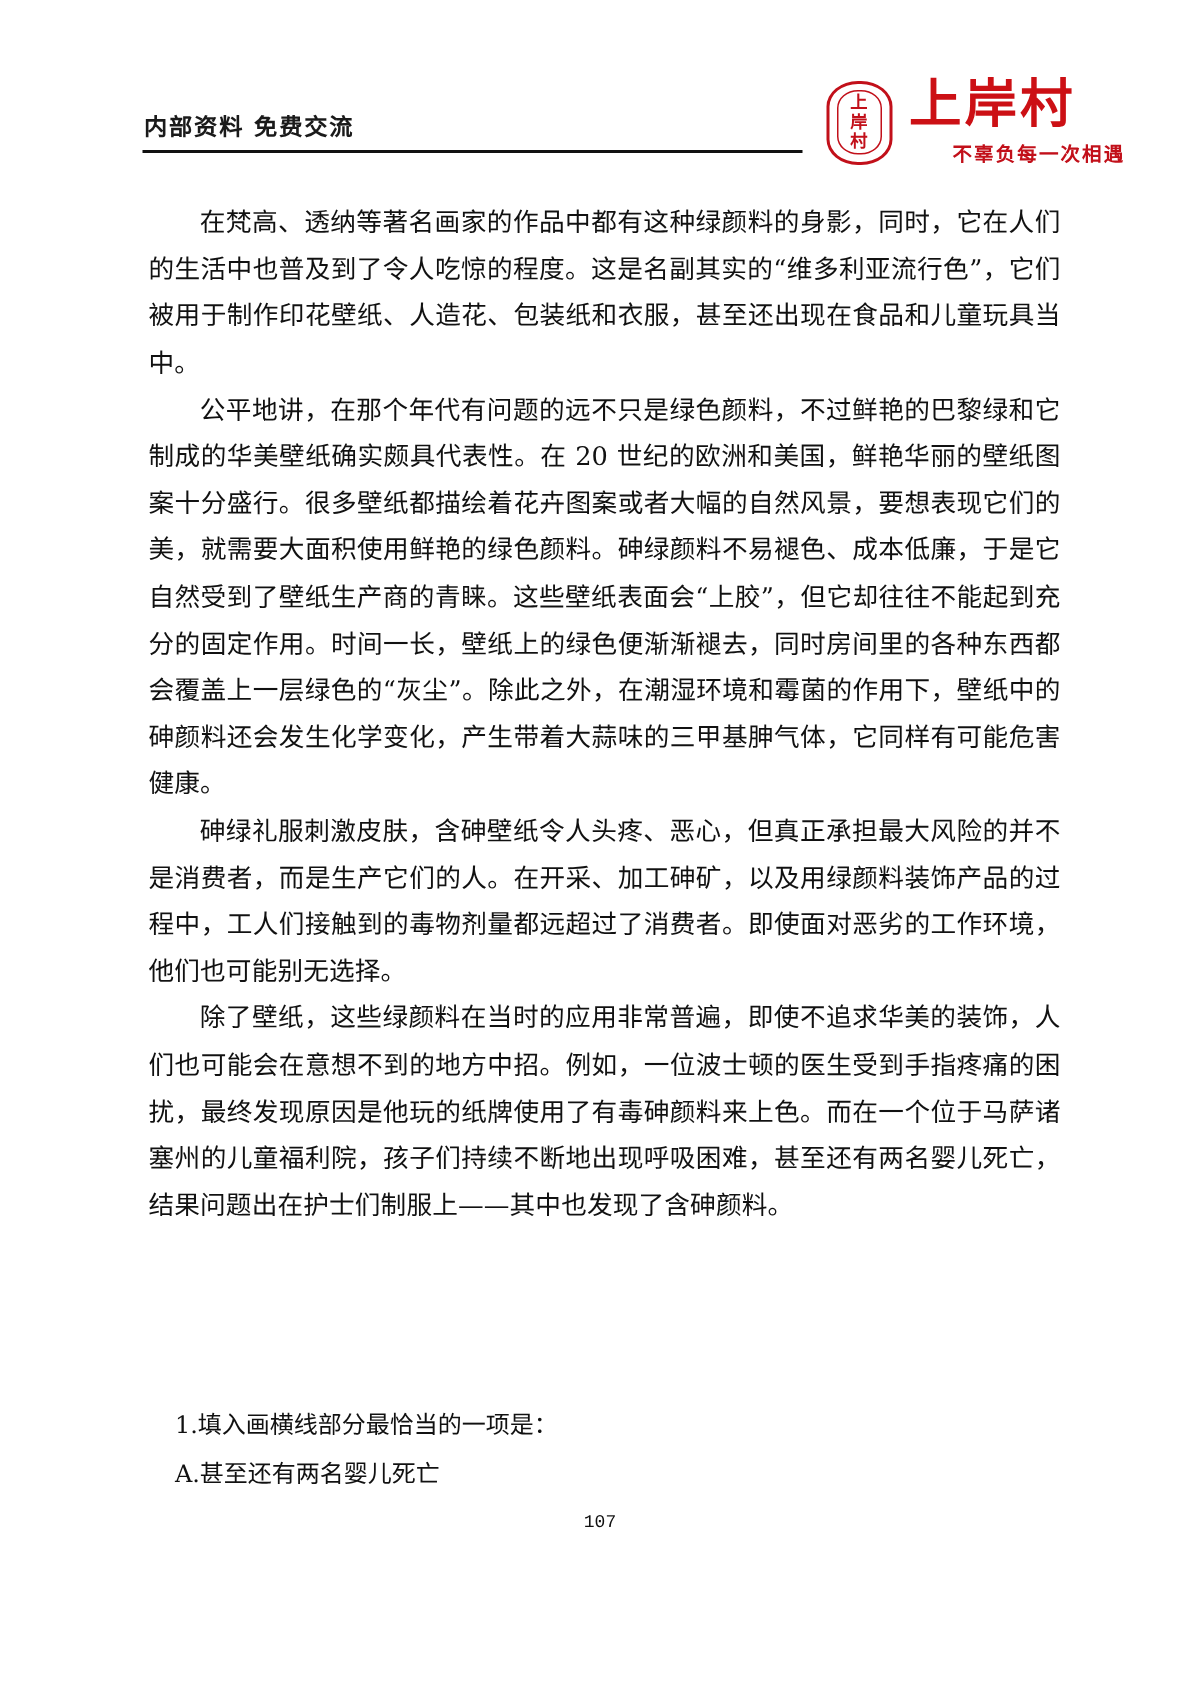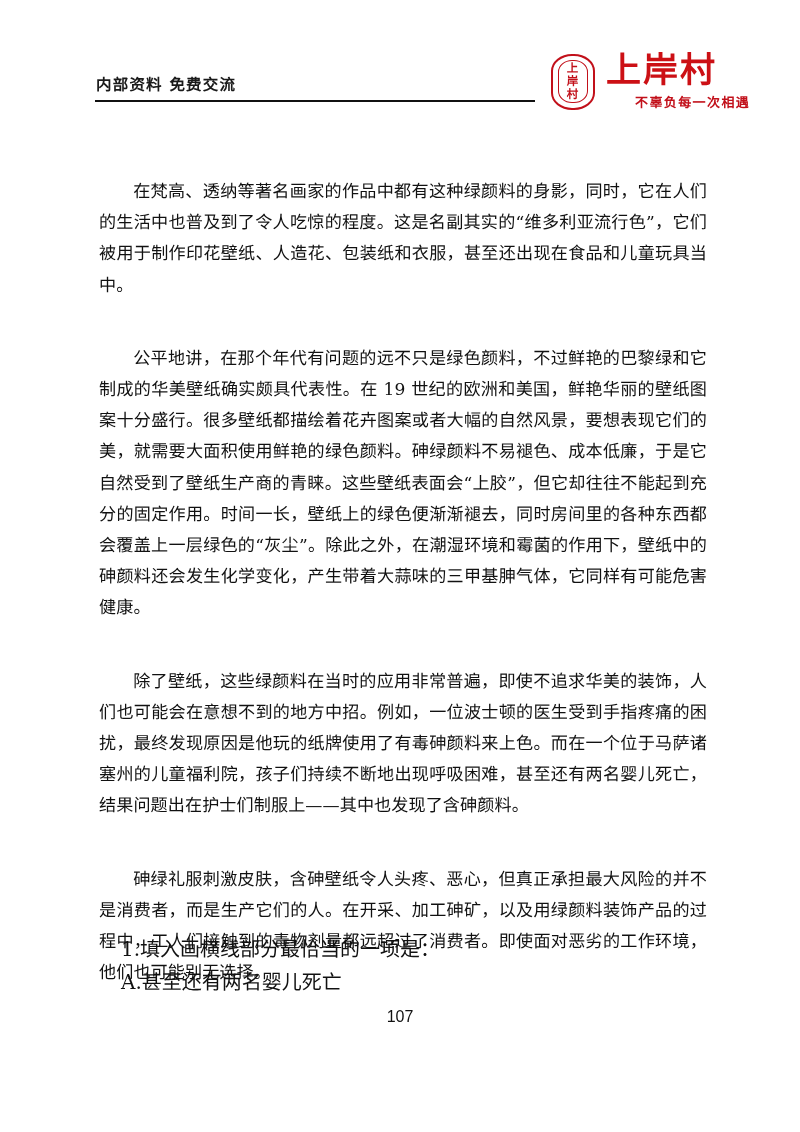--- a/index.html
+++ b/index.html
@@ -128,53 +128,52 @@
     line-height: 31.2px;
     color: #111111;
     text-align: justify;
     text-align-last: left;
     text-justify: inter-ideograph;
     font-family: "DejaVu Serif", "Liberation Serif", serif;
     letter-spacing: 0.1px;
   }
   p.indent {
     text-indent: 2em;
-    margin-top: 42px;
   }
   .u {
     border-bottom: 1.4px solid #111111;
     padding-bottom: 1px;
   }
 
   
   .question-block {
     position: absolute;
     left: 99px;
     top: 933px;
     width: 608px;
   }
   .question-block p {
     margin: 0;
-    font-size: 20px;
+    font-size: 16px;
     line-height: 33px;
     color: #111111;
     font-family: "DejaVu Serif", "Liberation Serif", serif;
   }
   .q-stem { text-indent: 1.1em; }
   .q-option { text-indent: 1.1em; }
 
   
   .page-number {
     position: absolute;
     left: 0;
     top: 1008px;
     width: 800px;
     text-align: center;
-    font-family: Liberation Sans, sans-serif;
-    font-size: 16px;
+    font-family: Liberation Mono, monospace;
+    font-size: 12px;
     color: #111111;
   }
 </style>
 </head>
 <body>
 
 <div class="page">
 
   <div class="header">
     <div class="header-title">内部资料  免费交流</div>
@@ -188,23 +187,23 @@
         <span>岸</span>
         <span>村</span>
       </div>
     </div>
     <div class="logo-wordmark">上岸村</div>
     <div class="logo-tagline">不辜负每一次相遇</div>
   </div>
 
   <div class="body-col">
     <p class="para indent">在梵高、透纳等著名画家的作品中都有这种绿颜料的身影，同时，它在人们的生活中也普及到了令人吃惊的程度。这是名副其实的“维多利亚流行色”，它们被用于制作印花壁纸、人造花、包装纸和衣服，甚至还出现在食品和儿童玩具当中。</p>
-    <p class="para indent">公平地讲，在那个年代有问题的远不只是绿色颜料，不过鲜艳的巴黎绿和它制成的华美壁纸确实颇具代表性。在 19 世纪的欧洲和美国，鲜艳华丽的壁纸图案十分盛行。很多壁纸都描绘着花卉图案或者大幅的自然风景，要想表现它们的美，就需要大面积使用鲜艳的绿色颜料。砷绿颜料不易褪色、成本低廉，于是它自然受到了壁纸生产商的青睐。这些壁纸表面会“上胶”，但它却往往不能起到充分的固定作用。时间一长，壁纸上的绿色便渐渐褪去，同时房间里的各种东西都会覆盖上一层绿色的“灰尘”。除此之外，在潮湿环境和霉菌的作用下，壁纸中的砷颜料还会发生化学变化，产生带着大蒜味的三甲基胂气体，它同样有可能危害健康。</p>
+    <p class="para indent">公平地讲，在那个年代有问题的远不只是绿色颜料，不过鲜艳的巴黎绿和它制成的华美壁纸确实颇具代表性。在 20 世纪的欧洲和美国，鲜艳华丽的壁纸图案十分盛行。很多壁纸都描绘着花卉图案或者大幅的自然风景，要想表现它们的美，就需要大面积使用鲜艳的绿色颜料。砷绿颜料不易褪色、成本低廉，于是它自然受到了壁纸生产商的青睐。这些壁纸表面会“上胶”，但它却往往不能起到充分的固定作用。时间一长，壁纸上的绿色便渐渐褪去，同时房间里的各种东西都会覆盖上一层绿色的“灰尘”。除此之外，在潮湿环境和霉菌的作用下，壁纸中的砷颜料还会发生化学变化，产生带着大蒜味的三甲基胂气体，它同样有可能危害健康。</p>
+    <p class="para indent">砷绿礼服刺激皮肤，含砷壁纸令人头疼、恶心，但真正承担最大风险的并不是消费者，而是生产它们的人。在开采、加工砷矿，以及用绿颜料装饰产品的过程中，工人们接触到的毒物剂量都远超过了消费者。即使面对恶劣的工作环境，他们也可能别无选择。</p>
     <p class="para indent">除了壁纸，这些绿颜料在当时的应用非常普遍，即使不追求华美的装饰，人们也可能会在意想不到的地方中招。例如，一位波士顿的医生受到手指疼痛的困扰，最终发现原因是他玩的纸牌使用了有毒砷颜料来上色。而在一个位于马萨诸塞州的儿童福利院，孩子们持续不断地出现呼吸困难，甚至还有两名婴儿死亡，结果问题出在护士们制服上——其中也发现了含砷颜料。</p>
-    <p class="para indent">砷绿礼服刺激皮肤，含砷壁纸令人头疼、恶心，但真正承担最大风险的并不是消费者，而是生产它们的人。在开采、加工砷矿，以及用绿颜料装饰产品的过程中，工人们接触到的毒物剂量都远超过了消费者。即使面对恶劣的工作环境，他们也可能别无选择。</p>
   </div>
 
   <div class="question-block">
     <p class="q-stem">1.填入画横线部分最恰当的一项是：</p>
     <p class="q-option">A.甚至还有两名婴儿死亡</p>
   </div>
 
   <div class="page-number">107</div>
 
 </div>

